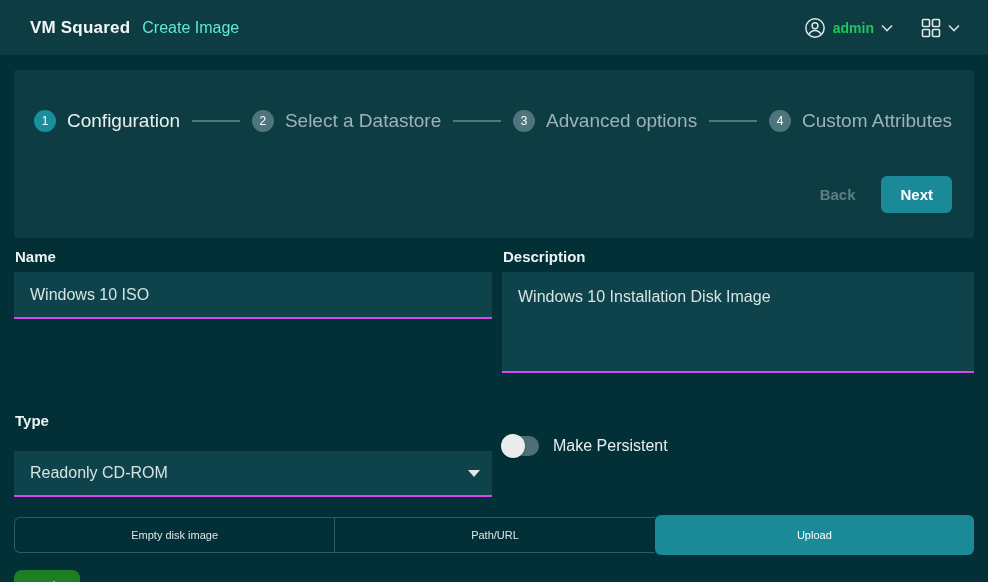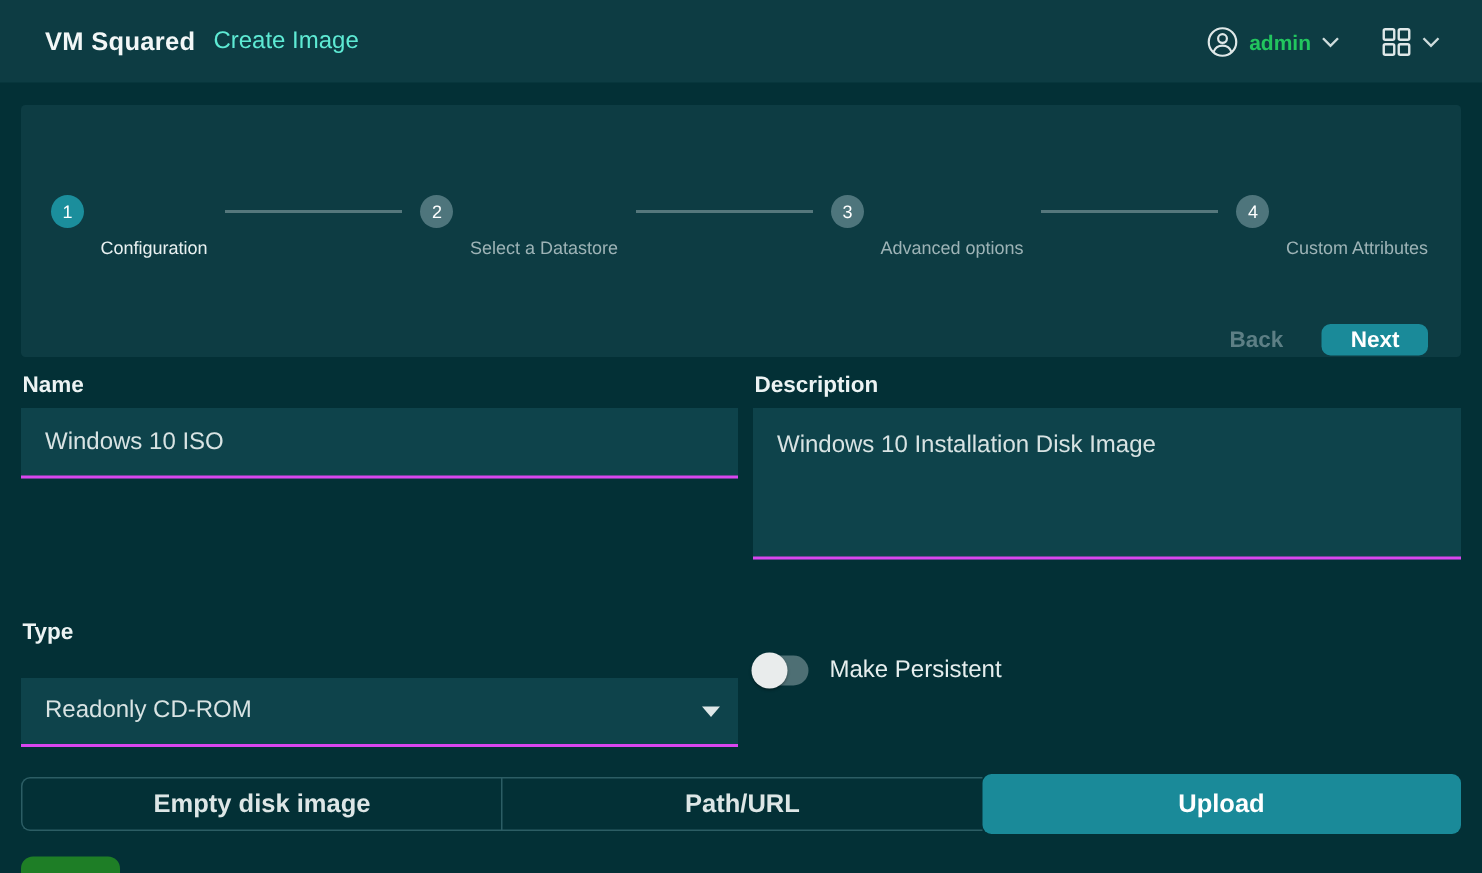--- a/index.html
+++ b/index.html
@@ -36,36 +36,36 @@
   }
   .stepper-row { display: flex; align-items: center; }
   .step { display: flex; align-items: center; flex: 0 0 auto; }
   .step-circle {
     width: 22px; height: 22px; border-radius: 50%;
     background: #4e757c; color: #ffffff;
     font-size: 12px; display: flex; align-items: center; justify-content: center;
     flex: 0 0 auto;
   }
   .step.active .step-circle { background: #1b8e9c; }
-  .step-label { font-size: 12px; color: #9db3b6; margin-left: 11px; white-space: nowrap; margin-top: 48px; }
+  .step-label { font-size: 19px; color: #9db3b6; margin-left: 11px; white-space: nowrap; }
   .step.active .step-label { color: #e9f1f1; }
   .step-connector { flex: 1 1 auto; height: 2px; background: #55777c; margin: 0 12px; min-width: 30px; }
 
   .wizard-actions {
     display: flex; align-items: center; justify-content: flex-end;
     gap: 26px; margin-top: 44px;
   }
   .back-button {
     background: none; border: none; font-family: inherit;
     font-size: 15px; font-weight: bold; color: #5d7f85; cursor: default;
   }
   .next-button {
     background: #1a8a99; border: none; font-family: inherit;
     color: #ffffff; font-size: 15px; font-weight: bold;
-    padding: 2px 19px; border-radius: 6px; cursor: pointer;
+    padding: 10px 19px; border-radius: 6px; cursor: pointer;
   }
 
   
   .form-area { padding: 0 14px; }
   .form-grid { display: flex; gap: 10px; }
   .col-left { width: 478px; flex: 0 0 auto; }
   .col-right { flex: 1 1 auto; }
 
   .field-label { font-size: 15px; font-weight: bold; color: #ecf3f3; margin: 10px 0 7px 1px; }
   .text-input, .text-area, .select-box {
@@ -97,21 +97,21 @@
     position: absolute; left: -1px; top: -2px;
     width: 24px; height: 24px; border-radius: 50%;
     background: #e9ecec; box-shadow: 0 1px 2px rgba(0,0,0,.35);
   }
   .persistent-label { font-size: 16px; color: #e6eeee; }
 
   
   .source-tabs { display: flex; margin: 20px 14px 0 14px; height: 36px; }
   .source-tab {
     flex: 1 1 0; display: flex; align-items: center; justify-content: center;
-    font-size: 17px; font-weight: bold; color: #dde6e6;
+    font-size: 11px; font-weight: normal; color: #dde6e6;
     background: transparent; border: 1px solid #2c5d64; border-right: none;
     cursor: pointer; font-family: inherit;
   }
   .source-tab:first-child { border-radius: 6px 0 0 6px; }
   .source-tab.active {
     background: #1a8a99; border: none; color: #ffffff;
     border-radius: 6px; height: 40px; margin-top: -2px;
   }
 
   

